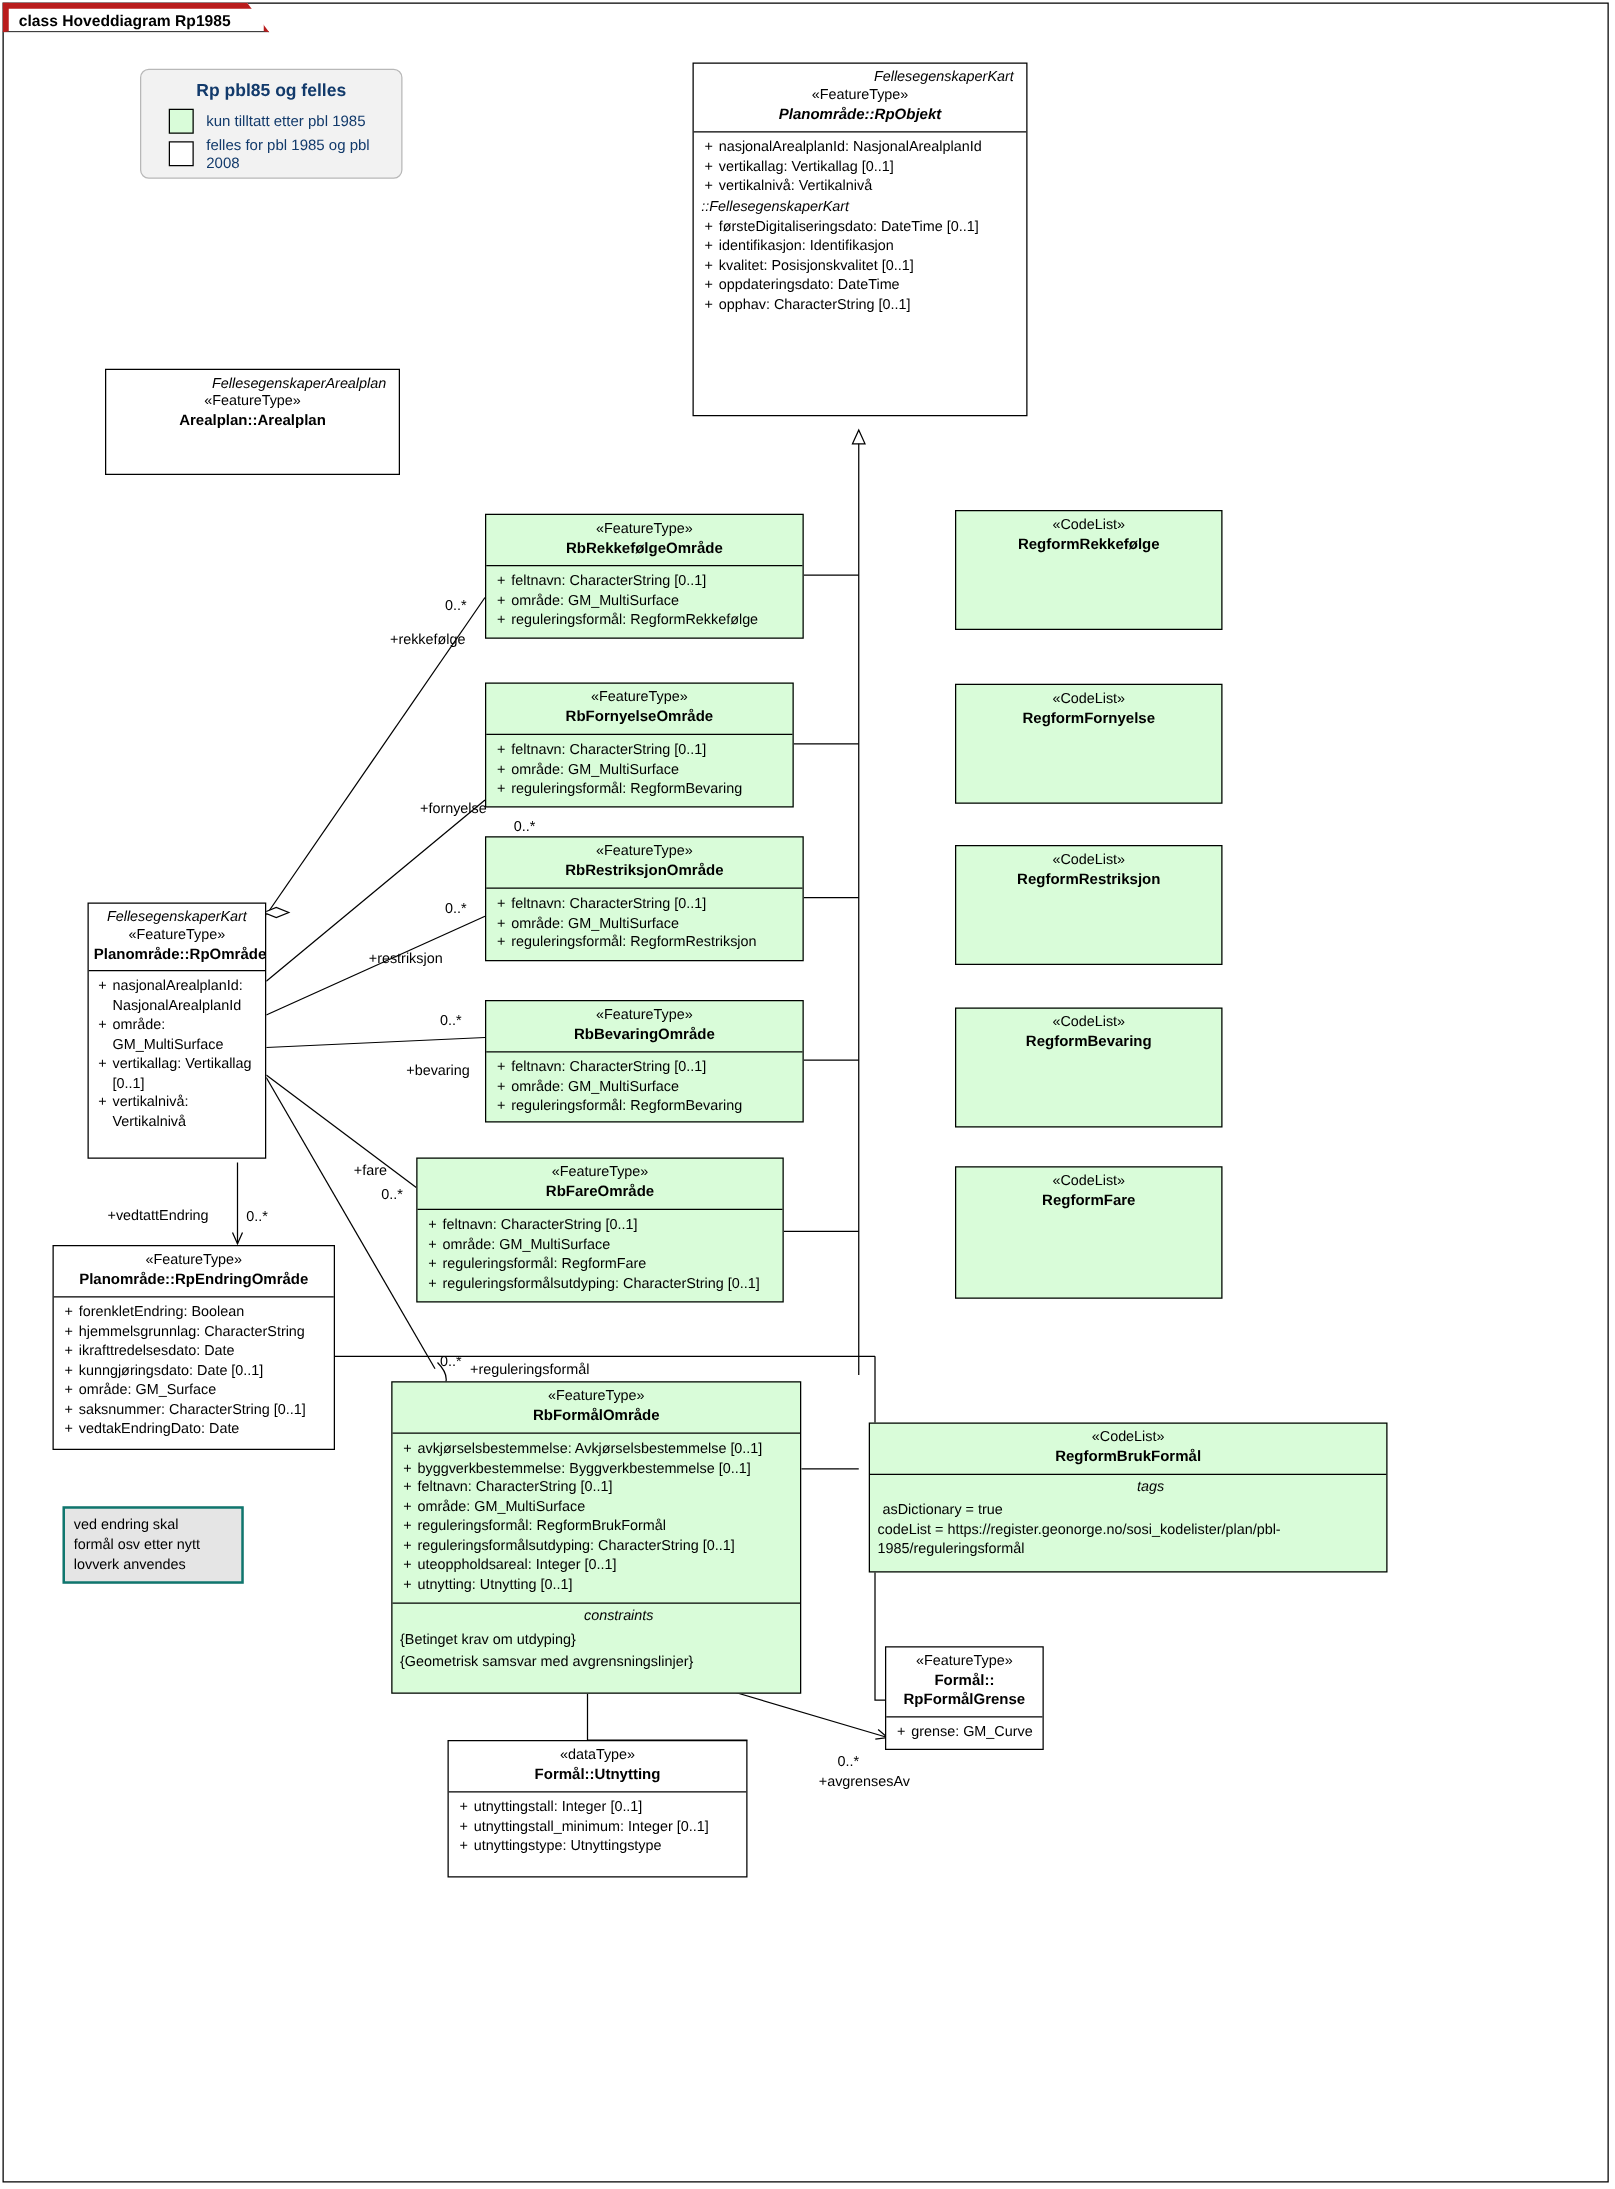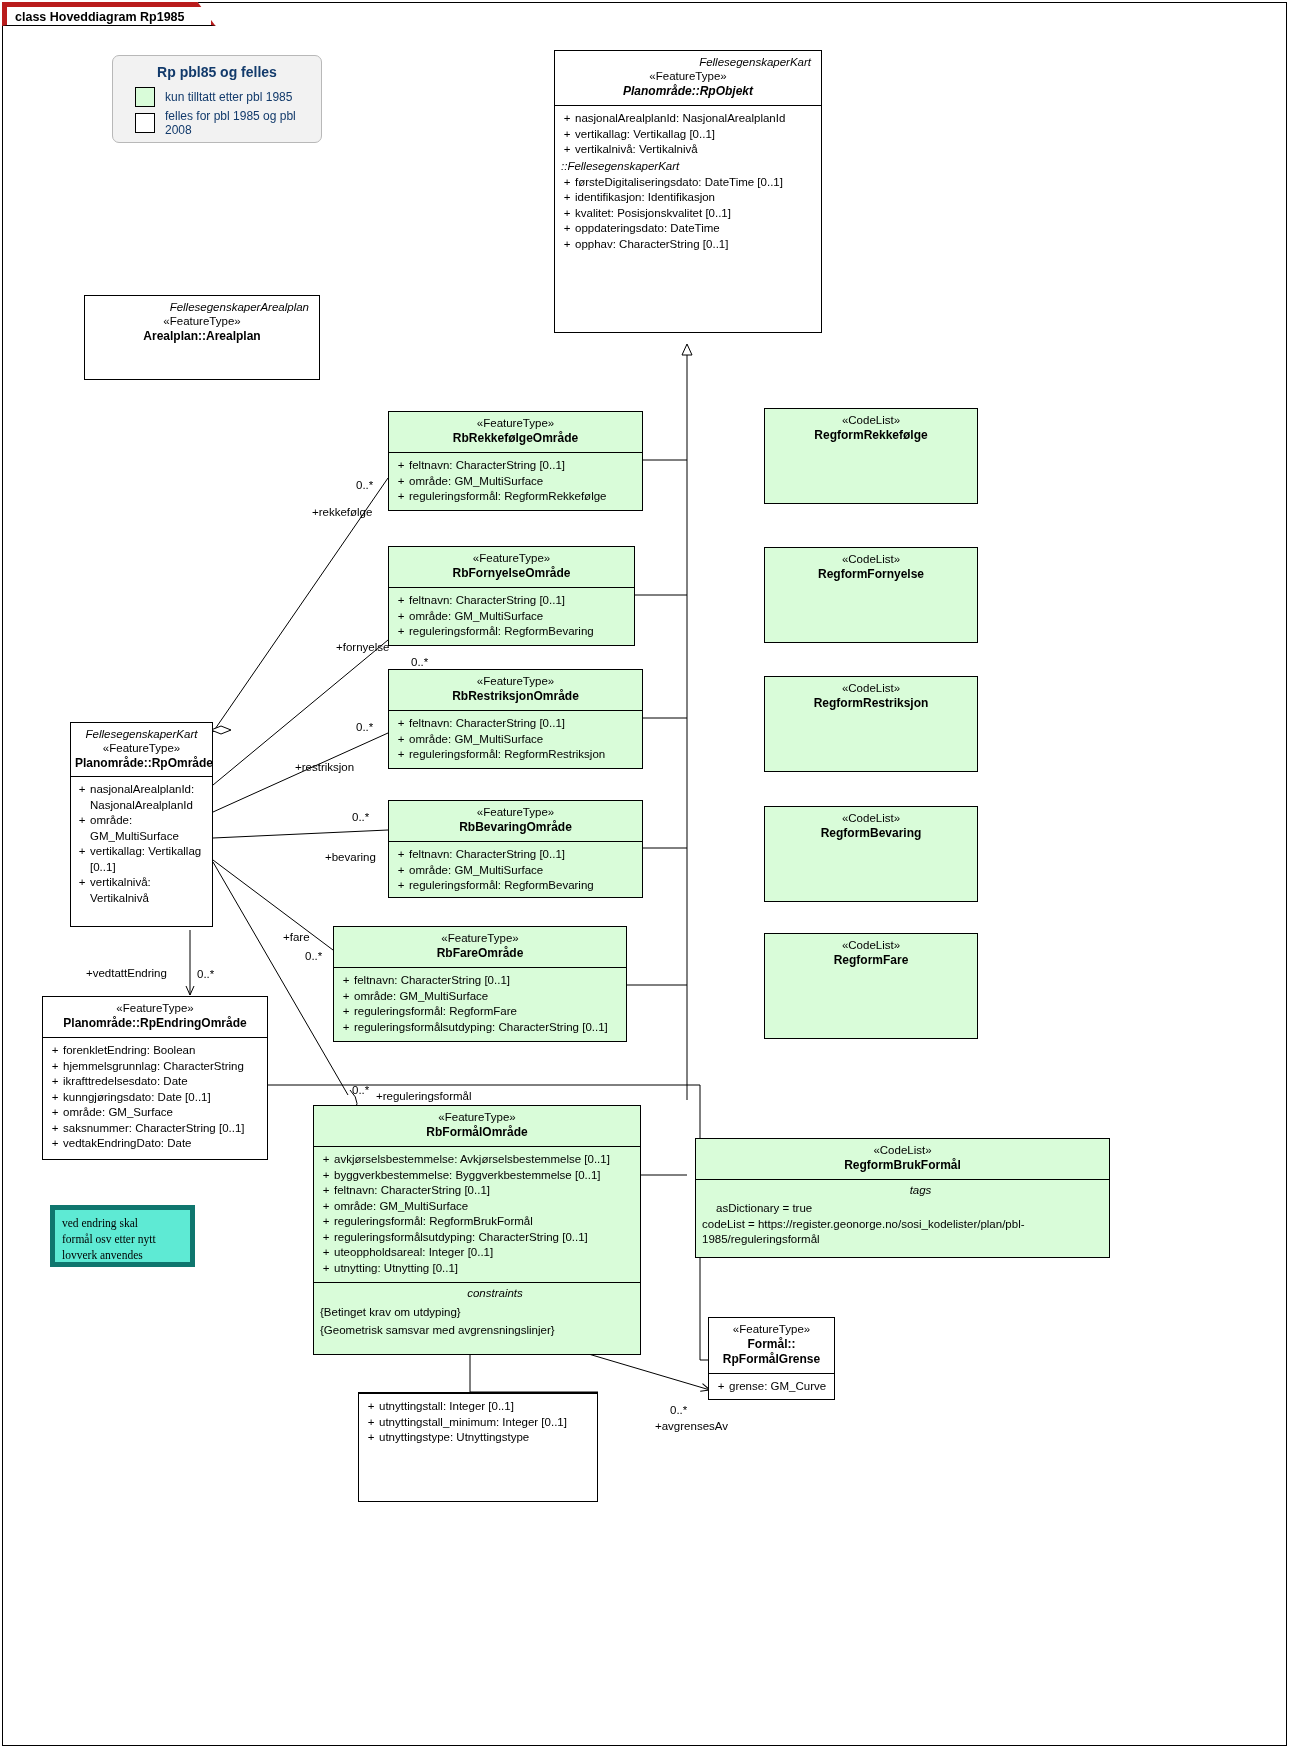--- a/index.html
+++ b/index.html
@@ -32,22 +32,22 @@
   .constr{font-size:11.5px;line-height:15.5px;padding:1px 6px;}
 
   
   .legend{position:absolute;box-sizing:border-box;border:1px solid #b8b8b8;border-radius:7px;background:#f2f2f2;}
   .legend-title{text-align:center;font-weight:bold;font-size:14px;color:#123a6b;padding:8px 0 6px 0;}
   .legend-row{display:flex;align-items:center;padding:1px 0 1px 22px;}
   .swatch{width:20px;height:20px;border:1px solid #000;box-sizing:border-box;flex:0 0 20px;}
   .legend-label{font-size:12px;color:#123a6b;padding-left:10px;}
 
   
-  .note{position:absolute;box-sizing:border-box;background:#5eead4;border:5px solid #0f766e;
-    font-size:11.5px;line-height:16px;padding:5px 7px;color:#000;font-family:Liberation Serif, serif;}
+  .note{position:absolute;box-sizing:border-box;background:#e5e5e5;border:2px solid #0f766e;
+    font-size:11.5px;line-height:16px;padding:5px 7px;color:#000;}
 
   svg.links{position:absolute;left:0;top:0;width:1292px;height:1751px;pointer-events:none;}
   .lbl{position:absolute;font-size:11.5px;color:#000;white-space:nowrap;}
 </style>
 </head>
 <body>
 
 <div id="canvas">
 
   <div class="frame"></div>
@@ -387,20 +387,24 @@
     </div>
     <div class="sep attrs">
       <div class="attr">
           <span class="plus">+</span>
           <span class="txt">grense: GM_Curve</span>
         </div>
     </div>
   </div>
 
   <div class="cls" style="left:358px;top:1392px;width:240px;height:110px;">
+    <div class="hdr">
+      <span class="stereo">«dataType»</span>
+      <span class="cname">Formål::Utnytting</span>
+    </div>
     <div class="sep attrs">
       <div class="attr">
           <span class="plus">+</span>
           <span class="txt">utnyttingstall: Integer [0..1]</span>
         </div>
       <div class="attr">
           <span class="plus">+</span>
           <span class="txt">utnyttingstall_minimum: Integer [0..1]</span>
         </div>
       <div class="attr">
@@ -445,21 +449,21 @@
     </div>
   </div>
 
   <div class="cls green" style="left:695px;top:1138px;width:415px;height:120px;">
     <div class="hdr">
       <span class="stereo">«CodeList»</span>
       <span class="cname">RegformBrukFormål</span>
     </div>
     <div class="sep">
       <div class="secthdr">tags</div>
-      <div class="plain" style="padding:0 20px;">asDictionary = true</div>
+      <div class="plain" style="padding:0 10px;">asDictionary = true</div>
       <div class="plain" style="padding:0 6px;">codeList = https://register.geonorge.no/sosi_kodelister/plan/pbl-</div>
       <div class="plain" style="padding:0 6px;">1985/reguleringsformål</div>
     </div>
   </div>
 
   <div class="note" style="left:50px;top:1205px;width:145px;height:62px;">
     <div>ved endring skal</div>
     <div>formål osv etter nytt</div>
     <div>lovverk anvendes</div>
   </div>

